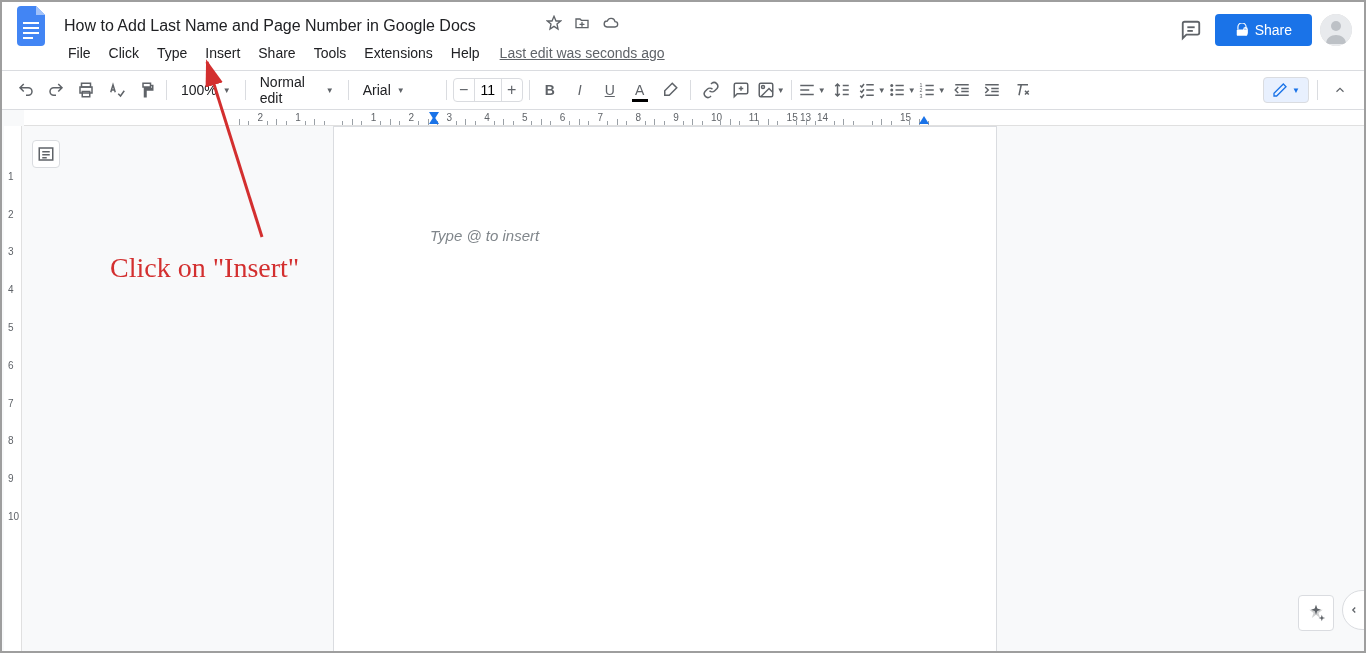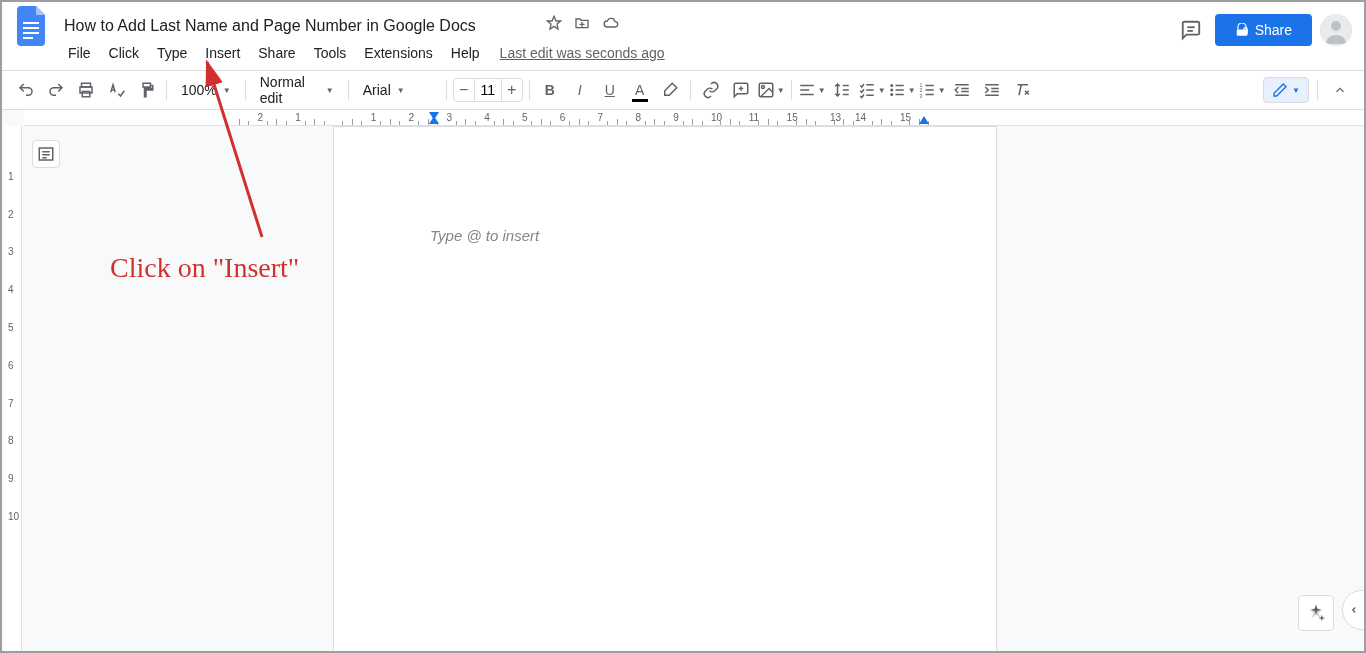--- a/index.html
+++ b/index.html
@@ -325,24 +325,24 @@
         </div>
         <div class="ruler-tick" style="left: 687px;">
           <span class="ruler-num">10</span>
         </div>
         <div class="ruler-tick" style="left: 724.8px;">
           <span class="ruler-num">11</span>
         </div>
         <div class="ruler-tick" style="left: 762.6px;">
           <span class="ruler-num">15</span>
         </div>
-        <div class="ruler-tick" style="left: 806px;">
+        <div class="ruler-tick" style="left: 776px;">
           <span class="ruler-num">13</span>
         </div>
-        <div class="ruler-tick" style="left: 831px;">
+        <div class="ruler-tick" style="left: 793px;">
           <span class="ruler-num">14</span>
         </div>
         <div class="ruler-tick" style="left: 876px;">
           <span class="ruler-num">15</span>
         </div>
         <div class="ruler-small" style="left: 214.5px; height: 6px;"></div>
         <div class="ruler-small" style="left: 223.95px;"></div>
         <div class="ruler-small" style="left: 242.85px;"></div>
         <div class="ruler-small" style="left: 252.3px; height: 6px;"></div>
         <div class="ruler-small" style="left: 261.75px;"></div>

